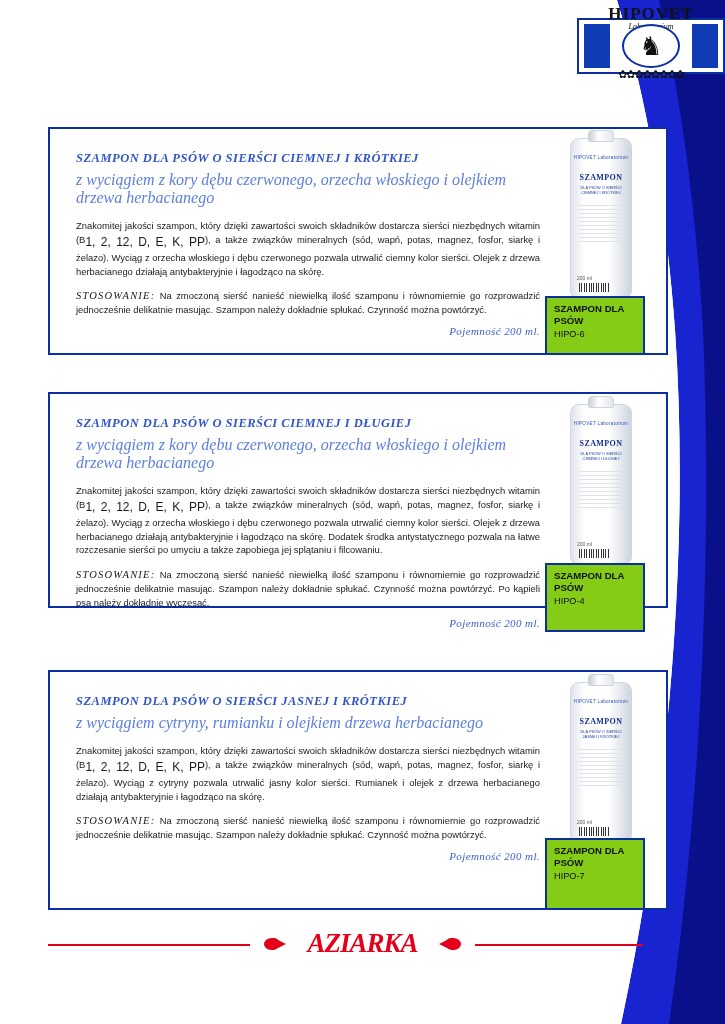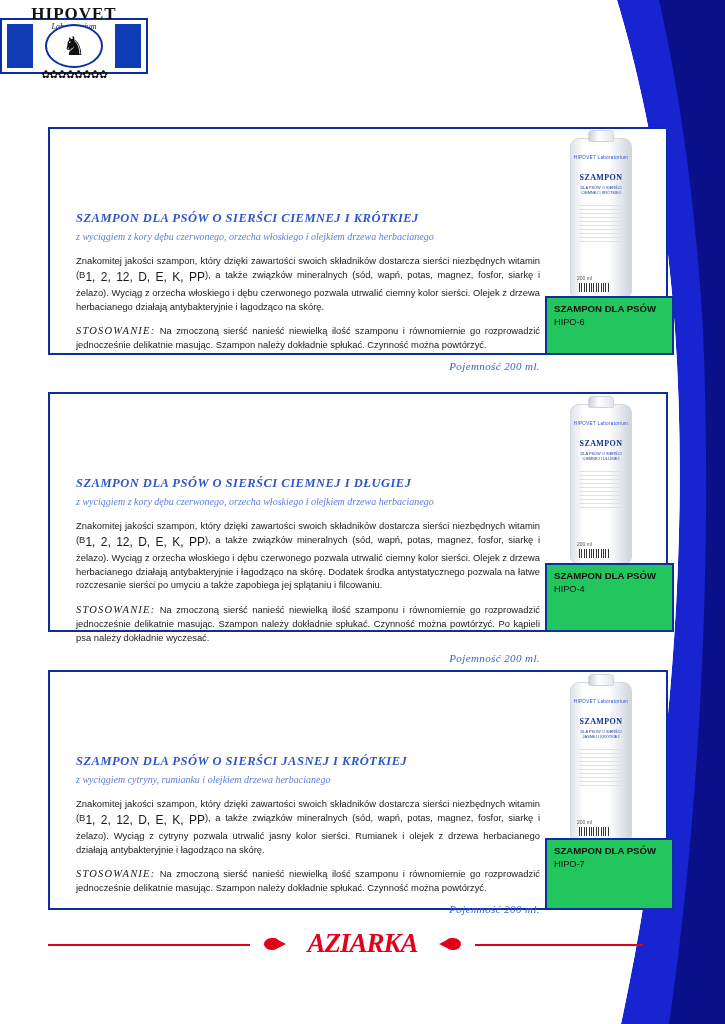--- a/index.html
+++ b/index.html
@@ -21,21 +21,21 @@
     overflow: hidden;
     z-index: 0;
   }
   .wedge-wrap svg { display: block; }
 
   
   .logo-area {
     position: absolute;
     top: 18px; left: 0; right: 0;
     display: flex;
-    justify-content: flex-start;
+    justify-content: flex-end;
     z-index: 2;
   }
   .logo {
     width: 148px;
     position: relative;
     text-align: center;
   }
   .logo-frame {
     border: 2px solid #0b2ea0;
     height: 56px;
@@ -98,43 +98,42 @@
   
   .card {
     position: absolute;
     left: 48px;
     width: 620px;
     border: 2px solid #0b2ea0;
     background: #ffffff;
     z-index: 3;
   }
   #card-0 { top: 127px; height: 228px; }
-  #card-1 { top: 392px; height: 240px; }
+  #card-1 { top: 392px; height: 216px; }
   #card-2 { top: 670px; height: 240px; }
 
   .card-inner {
-    padding: 36px 26px 10px 26px;
+    padding: 22px 26px 10px 26px;
     width: 516px;
-    margin-top: 46px;
   }
 
   .prod-title {
     font-family: "Liberation Serif", serif;
     font-style: italic;
     font-weight: bold;
     font-size: 12.5px;
     letter-spacing: 0.5px;
     color: #2f55c8;
     margin: 0 0 5px 0;
     text-transform: uppercase;
   }
   .prod-subtitle {
     font-family: "Liberation Serif", serif;
     font-style: italic;
-    font-size: 10px;
+    font-size: 16px;
     color: #5b7fdc;
     margin: 0 0 12px 0;
   }
   .prod-desc {
     font-size: 9.4px;
     line-height: 1.45;
     color: #1a1a1a;
     text-align: justify;
     margin: 0 0 10px 0;
   }
@@ -240,22 +239,22 @@
     position: absolute;
     bottom: 5px; left: 8px;
     width: 30px; height: 9px;
     background: repeating-linear-gradient(to right,#333 0 1px,#fff 1px 2.4px);
   }
 
   
   .plate {
     position: absolute;
     border: 2px solid #0b2ea0;
-    background: #22c55e;
-    width: 129px;
+    background: #84cc16;
+    width: 100px;
     padding: 5px 7px 7px 7px;
     z-index: 5;
   }
   #plate-0 { top: 296px; left: 545px; height: 59px; }
   #plate-1 { top: 563px; left: 545px; height: 69px; }
   #plate-2 { top: 838px; left: 545px; height: 72px; }
   .plate-name {
     font-size: 9.6px;
     font-weight: bold;
     color: #111;

